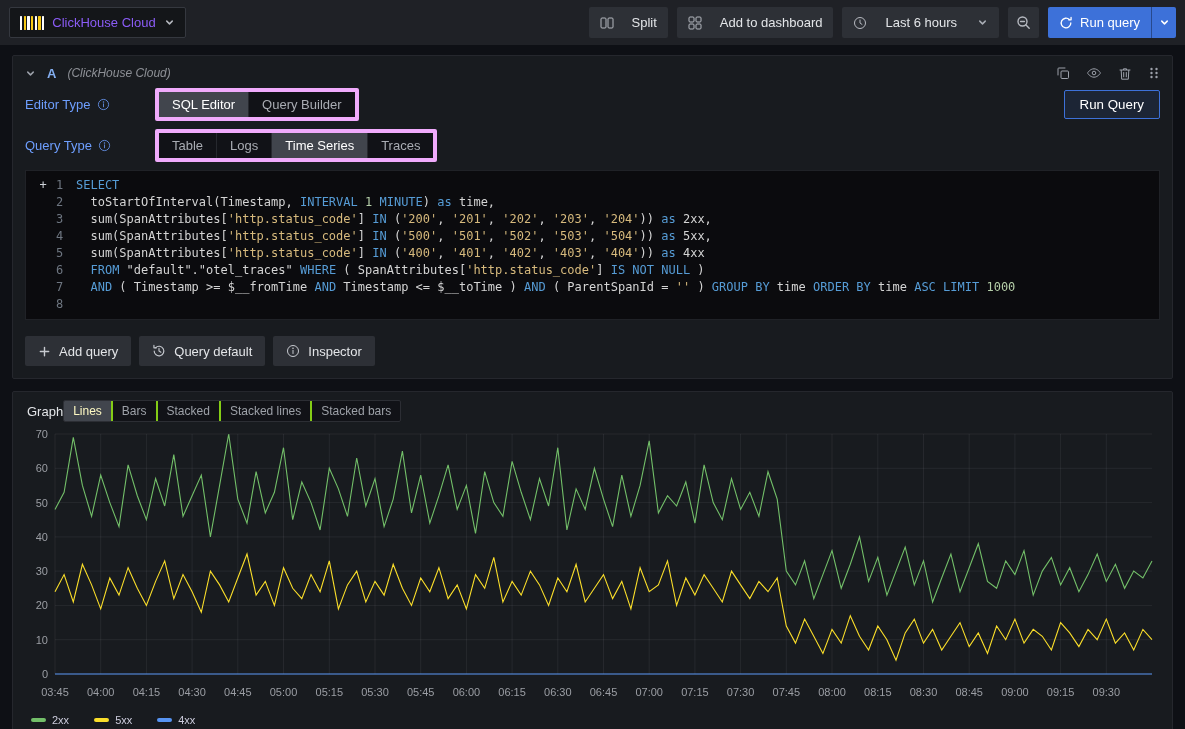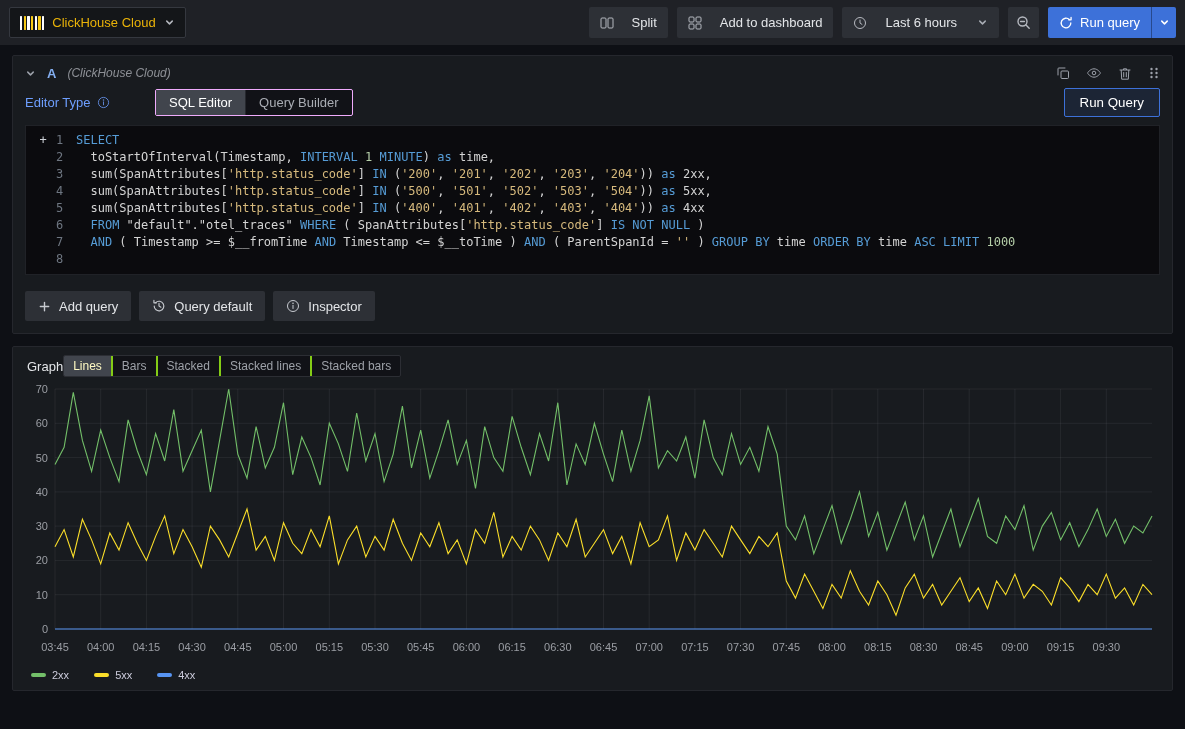--- a/index.html
+++ b/index.html
@@ -3,21 +3,21 @@
 <meta charset="utf-8">
 <style>
   *{box-sizing:border-box;margin:0;padding:0}
   html,body{width:1185px;height:729px;overflow:hidden}
   body{background:#0e1015;font-family:"Liberation Sans",sans-serif;color:#ccccdc;font-size:13px}
   svg{display:block}
 
   
   .topbar{height:45px;background:#1f2126;display:flex;align-items:center;justify-content:space-between;padding:0 9px}
   .ds-picker{display:flex;align-items:center;gap:8px;height:31px;padding:0 10px;border:1px solid #35383f;border-radius:2px;background:#141619;cursor:pointer}
-  .ds-label{font-weight:500;color:#eab308}
+  .ds-label{font-weight:500;color:#8b5cf6}
   .logo{display:flex;gap:1.5px;height:14px;align-items:stretch}
   .logo i{width:2.2px;background:#fff;border-radius:.5px}
   .logo i.y{background:#f6c915}
   .tb-right{display:flex;align-items:center;gap:9px}
   .tb-btn{display:flex;align-items:center;gap:18px;height:31px;padding:0 11px;background:#2d3036;border-radius:2px;font-weight:500;color:#e3e5e8;cursor:pointer;border:none;font-size:13px}
   .tb-btn .chev{color:#a9adb5;margin-left:2px}
   .icon-only{width:31px;padding:0;justify-content:center}
   .run-btn{display:flex;height:31px;border-radius:2px;overflow:hidden;cursor:pointer}
   .run-main{display:flex;align-items:center;gap:7px;background:#3d71d9;padding:0 11px;color:#fff;font-weight:500}
   .run-caret{width:25px;display:flex;align-items:center;justify-content:center;background:#3d71d9;border-left:1px solid rgba(0,0,0,.35);color:#fff}
@@ -29,21 +29,21 @@
 
   
   .q-header{display:flex;align-items:center;gap:11px;padding:9px 12px 7px}
   .refid{color:#84aff1;font-weight:600;font-size:13px}
   .ds-hint{font-style:italic;color:#8d9096;font-size:12px}
   .hdr-icons{margin-left:auto;display:flex;align-items:center;gap:16px;color:#9da2ab}
   .hdr-icons span{cursor:pointer;display:flex;align-items:center}
   .form-row{display:flex;align-items:center;padding:0 12px;margin-bottom:8px}
   .form-label{display:flex;align-items:center;gap:6px;width:130px;color:#6e9fff;font-weight:500}
   .info-ic{color:#6e9fff;opacity:.85;display:flex;align-items:center}
-  .seg{display:flex;background:#111217;border:1px solid #f0abfc;border-radius:2px;overflow:hidden}
+  .seg{display:flex;background:#111217;border:4px solid #f0abfc;border-radius:2px;overflow:hidden}
   .seg .opt{padding:5px 13px;color:#a9acb3;cursor:pointer;font-weight:500}
   .seg .opt + .opt{border-left:1px solid #26282e}
   .seg .opt.active{background:#41454d;color:#fff}
   .runquery2{margin-left:auto;padding:6px 15px;border:1px solid #3d71d9;border-radius:2px;color:#fff;font-weight:500;background:rgba(61,113,217,.12);cursor:pointer}
 
   
   .code{margin:4px 12px 10px;background:#0b0b0e;border:1px solid #202227;padding:6px 4px;font-family:"DejaVu Sans Mono",monospace;font-size:12px;line-height:17px;color:#d4d4d4}
   .code-line{display:flex;white-space:pre}
   .gutter-plus{width:26px;text-align:center;color:#cfd3d9;flex:none;cursor:pointer}
   .line-num{width:20px;text-align:right;padding-right:16px;color:#6e7681;flex:none}
@@ -212,20 +212,38 @@
             </svg>
         </span>
       </span>
       <span class="seg">
         <span class="opt active">SQL Editor</span>
         <span class="opt">Query Builder</span>
       </span>
       <button class="runquery2">Run Query</button>
     </div>
 
+    <div class="form-row">
+      <span class="form-label">
+        <span>Query Type</span>
+        <span class="info-ic">
+          <svg width="13" height="13" viewBox="0 0 14 14" fill="none">
+              <circle cx="7" cy="7" r="5.5" stroke="currentColor"></circle>
+              <path d="M7 6.3v3.2" stroke="currentColor" stroke-linecap="round"></path>
+              <circle cx="7" cy="4.2" r="0.8" fill="currentColor"></circle>
+            </svg>
+        </span>
+      </span>
+      <span class="seg">
+        <span class="opt">Table</span>
+        <span class="opt">Logs</span>
+        <span class="opt active">Time Series</span>
+        <span class="opt">Traces</span>
+      </span>
+    </div>
 
     <div class="code">
       <div>
           <div class="code-line"><span class="gutter-plus">+</span><span class="line-num">1</span><span class="line-code"><span class="tk-k">SELECT</span></span></div>
           <div class="code-line"><span class="gutter-plus"></span><span class="line-num">2</span><span class="line-code"><span class="tk-d">  toStartOfInterval(Timestamp, </span><span class="tk-k">INTERVAL</span><span class="tk-d"> </span><span class="tk-n">1</span><span class="tk-d"> </span><span class="tk-k">MINUTE</span><span class="tk-d">) </span><span class="tk-k">as</span><span class="tk-d"> time,</span></span></div>
           <div class="code-line"><span class="gutter-plus"></span><span class="line-num">3</span><span class="line-code"><span class="tk-d">  sum(SpanAttributes[</span><span class="tk-s">'http.status_code'</span><span class="tk-d">] </span><span class="tk-k">IN</span><span class="tk-d"> (</span><span class="tk-s">'200'</span><span class="tk-d">, </span><span class="tk-s">'201'</span><span class="tk-d">, </span><span class="tk-s">'202'</span><span class="tk-d">, </span><span class="tk-s">'203'</span><span class="tk-d">, </span><span class="tk-s">'204'</span><span class="tk-d">)) </span><span class="tk-k">as</span><span class="tk-d"> 2xx,</span></span></div>
           <div class="code-line"><span class="gutter-plus"></span><span class="line-num">4</span><span class="line-code"><span class="tk-d">  sum(SpanAttributes[</span><span class="tk-s">'http.status_code'</span><span class="tk-d">] </span><span class="tk-k">IN</span><span class="tk-d"> (</span><span class="tk-s">'500'</span><span class="tk-d">, </span><span class="tk-s">'501'</span><span class="tk-d">, </span><span class="tk-s">'502'</span><span class="tk-d">, </span><span class="tk-s">'503'</span><span class="tk-d">, </span><span class="tk-s">'504'</span><span class="tk-d">)) </span><span class="tk-k">as</span><span class="tk-d"> 5xx,</span></span></div>
           <div class="code-line"><span class="gutter-plus"></span><span class="line-num">5</span><span class="line-code"><span class="tk-d">  sum(SpanAttributes[</span><span class="tk-s">'http.status_code'</span><span class="tk-d">] </span><span class="tk-k">IN</span><span class="tk-d"> (</span><span class="tk-s">'400'</span><span class="tk-d">, </span><span class="tk-s">'401'</span><span class="tk-d">, </span><span class="tk-s">'402'</span><span class="tk-d">, </span><span class="tk-s">'403'</span><span class="tk-d">, </span><span class="tk-s">'404'</span><span class="tk-d">)) </span><span class="tk-k">as</span><span class="tk-d"> 4xx</span></span></div>
           <div class="code-line"><span class="gutter-plus"></span><span class="line-num">6</span><span class="line-code"><span class="tk-d">  </span><span class="tk-k">FROM</span><span class="tk-d"> "default"."otel_traces" </span><span class="tk-k">WHERE</span><span class="tk-d"> ( SpanAttributes[</span><span class="tk-s">'http.status_code'</span><span class="tk-d">] </span><span class="tk-k">IS NOT NULL</span><span class="tk-d"> )</span></span></div>
           <div class="code-line"><span class="gutter-plus"></span><span class="line-num">7</span><span class="line-code"><span class="tk-d">  </span><span class="tk-k">AND</span><span class="tk-d"> ( Timestamp &gt;= $__fromTime </span><span class="tk-k">AND</span><span class="tk-d"> Timestamp &lt;= $__toTime ) </span><span class="tk-k">AND</span><span class="tk-d"> ( ParentSpanId = </span><span class="tk-s">''</span><span class="tk-d"> ) </span><span class="tk-k">GROUP BY</span><span class="tk-d"> time </span><span class="tk-k">ORDER BY</span><span class="tk-d"> time </span><span class="tk-k">ASC</span><span class="tk-d"> </span><span class="tk-k">LIMIT</span><span class="tk-d"> </span><span class="tk-n">1000</span></span></div>

